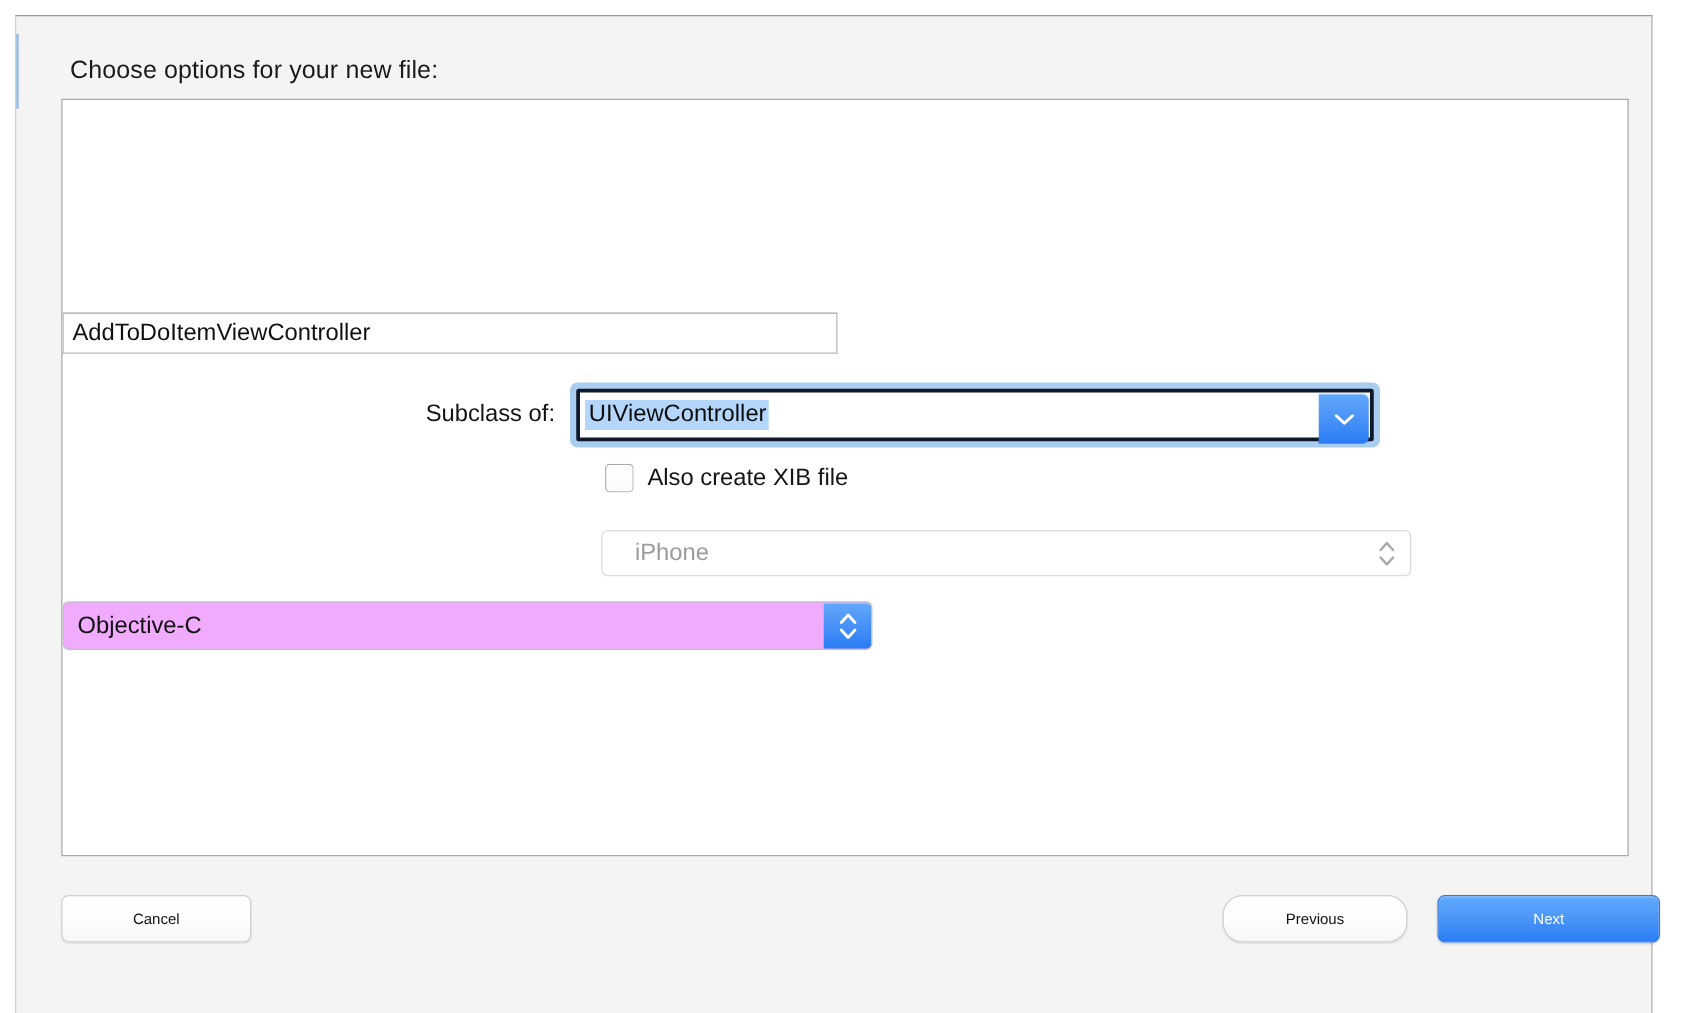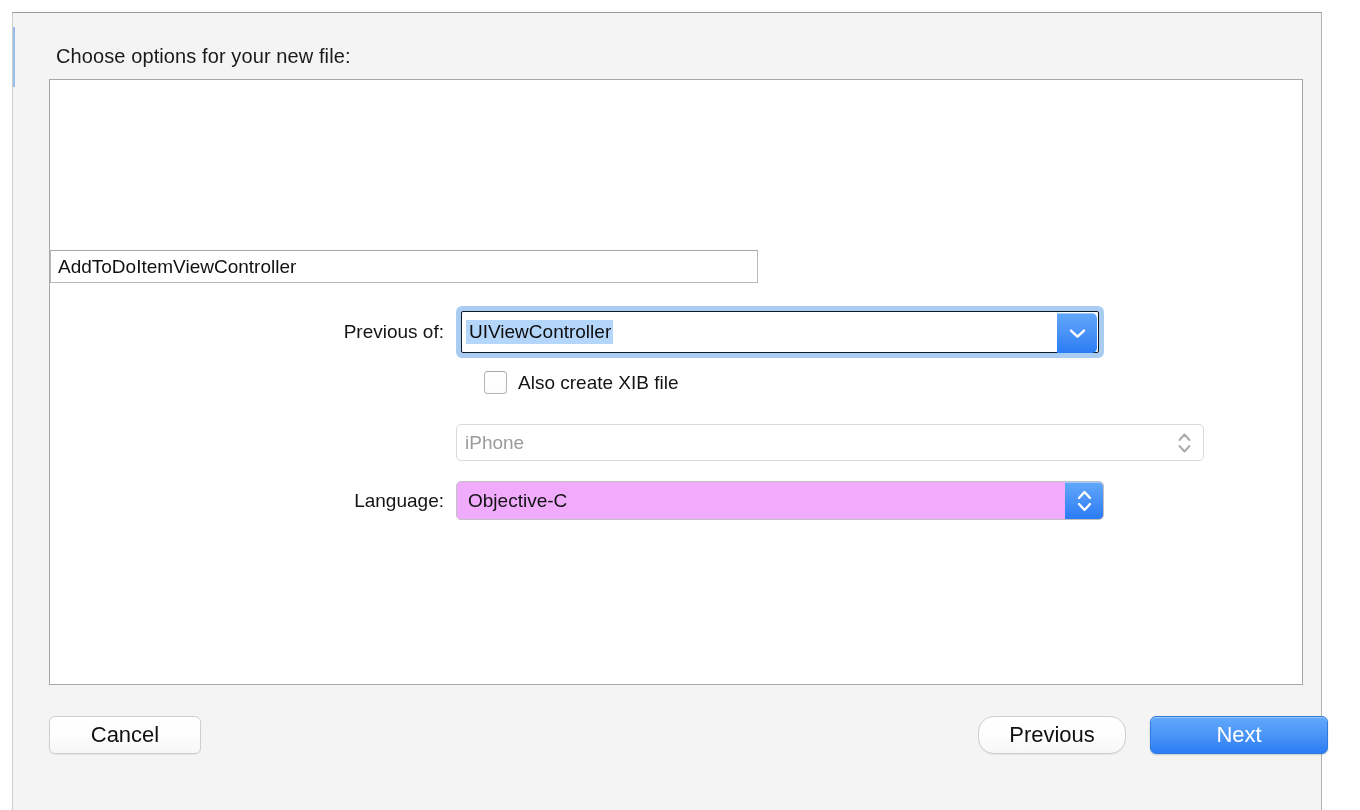--- a/index.html
+++ b/index.html
@@ -73,21 +73,21 @@
     text-align: right;
     padding-right: 12px;
     font-size: 19px;
     color: #141414;
     box-sizing: border-box;
     white-space: nowrap;
   }
 
   
   .text-field {
-    width: 708px;
+    width: 620px;
     height: 33px;
     background: #ffffff;
     border: 1px solid #b9b9b9;
     border-top-color: #a6a6a6;
     box-sizing: border-box;
     display: flex;
     align-items: center;
     padding: 0 7px;
     font-size: 19px;
     color: #111;
@@ -102,21 +102,21 @@
     box-sizing: border-box;
     padding: 5px;
     display: flex;
     align-items: center;
   }
   .combo-inner {
     position: relative;
     flex: 1;
     height: 42px;
     background: #ffffff;
-    border: 1px solid #0f172a;
+    border: 3px solid #0f172a;
     border-radius: 2px;
     box-sizing: border-box;
     display: flex;
     align-items: center;
   }
   .combo-text {
     margin-left: 4px;
     font-size: 19px;
     color: #0d0d0d;
     background: #b5d6fb;
@@ -151,31 +151,32 @@
   .checkbox-label {
     margin-left: 11px;
     font-size: 19px;
     color: #141414;
     white-space: nowrap;
   }
 
   
   .popup-disabled {
     position: relative;
-    width: 748px;
+    width: 648px;
     height: 37px;
     background: #ffffff;
     border: 1px solid #dadada;
     border-radius: 5px;
     box-sizing: border-box;
     display: flex;
     align-items: center;
-    padding-left: 8px;
+    padding-left: 26px;
     font-size: 19px;
     color: #9b9b9b;
+    margin-left: 25px;
   }
   .stepper-grey {
     position: absolute;
     right: 11px;
     top: 50%;
     transform: translateY(-50%);
     width: 16px;
     height: 26px;
     display: flex;
     flex-direction: column;
@@ -215,21 +216,21 @@
   }
 
   
   .btn {
     position: absolute;
     height: 38px;
     border-radius: 6px;
     display: flex;
     align-items: center;
     justify-content: center;
-    font-size: 22px;
+    font-size: 12px;
     box-sizing: border-box;
     cursor: default;
     user-select: none;
   }
   .btn-plain {
     background: linear-gradient(to bottom, #ffffff 0%, #fdfdfd 55%, #f7f7f7 100%);
     border: 1px solid #cfcfcf;
     color: #101010;
     box-shadow: 0 1px 1px rgba(0,0,0,.07);
   }
@@ -251,21 +252,21 @@
 
   <div id="header-title">Choose options for your new file:</div>
 
   <div id="content-panel">
 
     <div class="form-row" style="top:170px;">
       <div class="text-field" placeholder="">AddToDoItemViewController</div>
     </div>
 
     <div class="form-row" style="top:226px;">
-      <div class="field-label">Previous of:</div>
+      <div class="field-label">Subclass of:</div>
       <div class="combo-focus">
         <div class="combo-inner">
           <span class="combo-text">UIViewController</span>
           <div class="combo-arrow-btn">
             <span>
               <svg width="17" height="11" viewBox="0 0 17 11">
                 <path d="M2 2.6 L8.5 8.6 L15 2.6" fill="none" stroke="#ffffff" stroke-width="2.4" stroke-linecap="round" stroke-linejoin="round"></path>
               </svg>
             </span>
           </div>
@@ -288,21 +289,20 @@
         <span class="stepper-grey">
           <svg width="15" height="26" viewBox="0 0 15 26">
             <path d="M2.5 10 L7.5 4.5 L12.5 10" fill="none" stroke="#a9a9a9" stroke-width="1.9" stroke-linecap="round" stroke-linejoin="round"></path>
             <path d="M2.5 16 L7.5 21.5 L12.5 16" fill="none" stroke="#a9a9a9" stroke-width="1.9" stroke-linecap="round" stroke-linejoin="round"></path>
           </svg>
         </span>
       </div>
     </div>
 
     <div class="form-row" style="top:401px;">
-      <div class="field-label">Language:</div>
       <div class="popup-active">
         <span>Objective-C</span>
         <span class="stepper-blue">
           <svg width="17" height="28" viewBox="0 0 17 28">
             <path d="M3 11 L8.5 5 L14 11" fill="none" stroke="#ffffff" stroke-width="2.3" stroke-linecap="round" stroke-linejoin="round"></path>
             <path d="M3 17 L8.5 23 L14 17" fill="none" stroke="#ffffff" stroke-width="2.3" stroke-linecap="round" stroke-linejoin="round"></path>
           </svg>
         </span>
       </div>
     </div>

